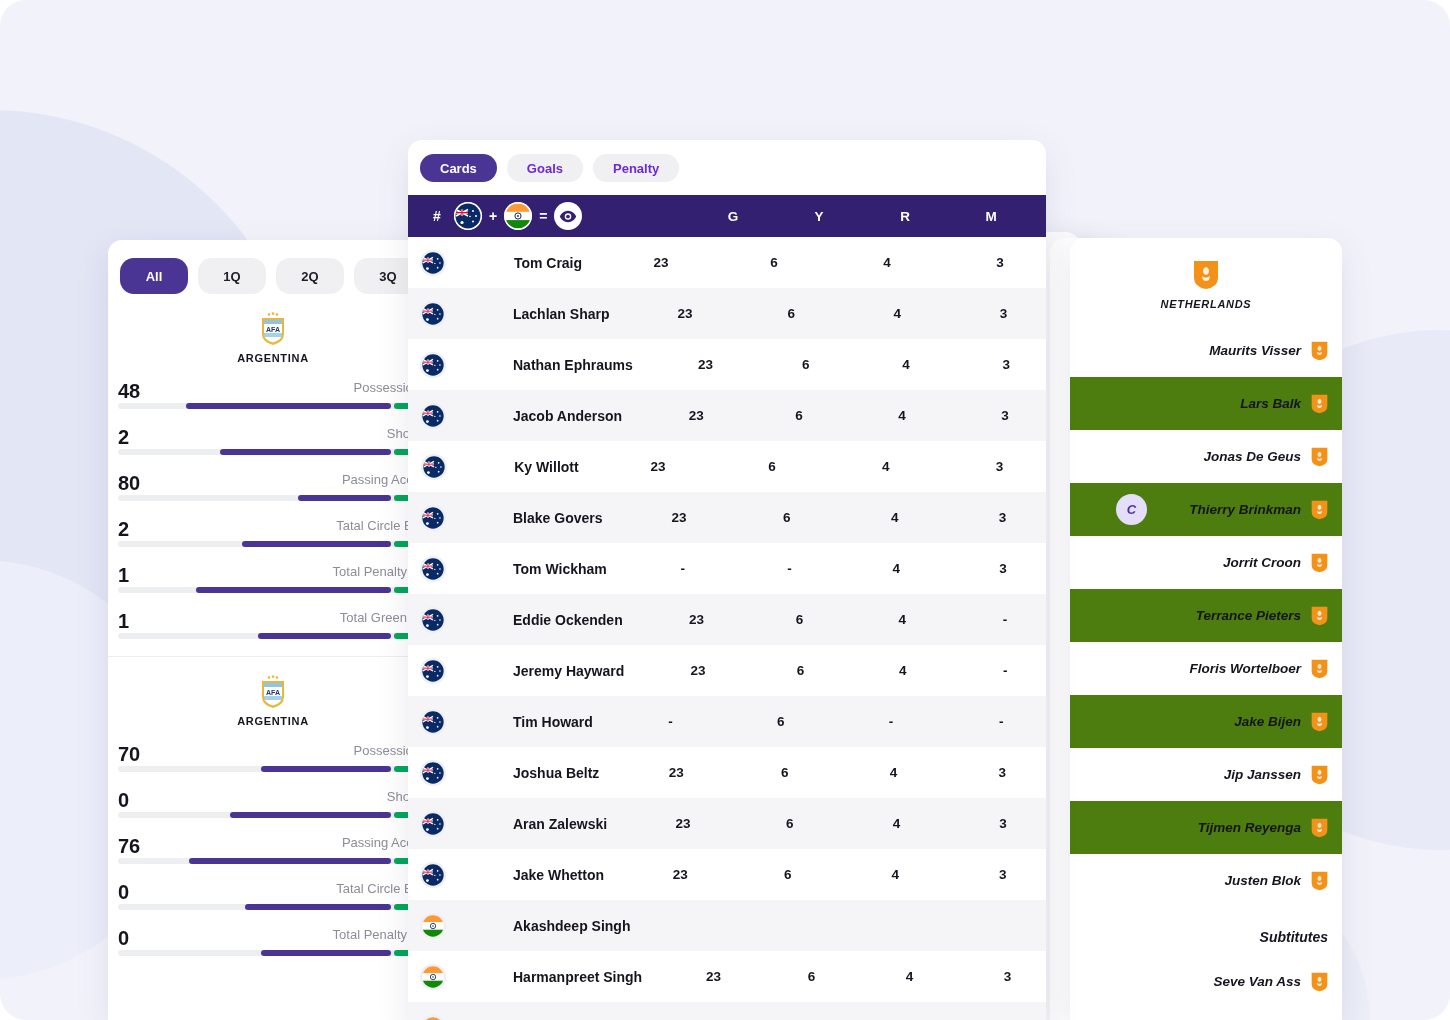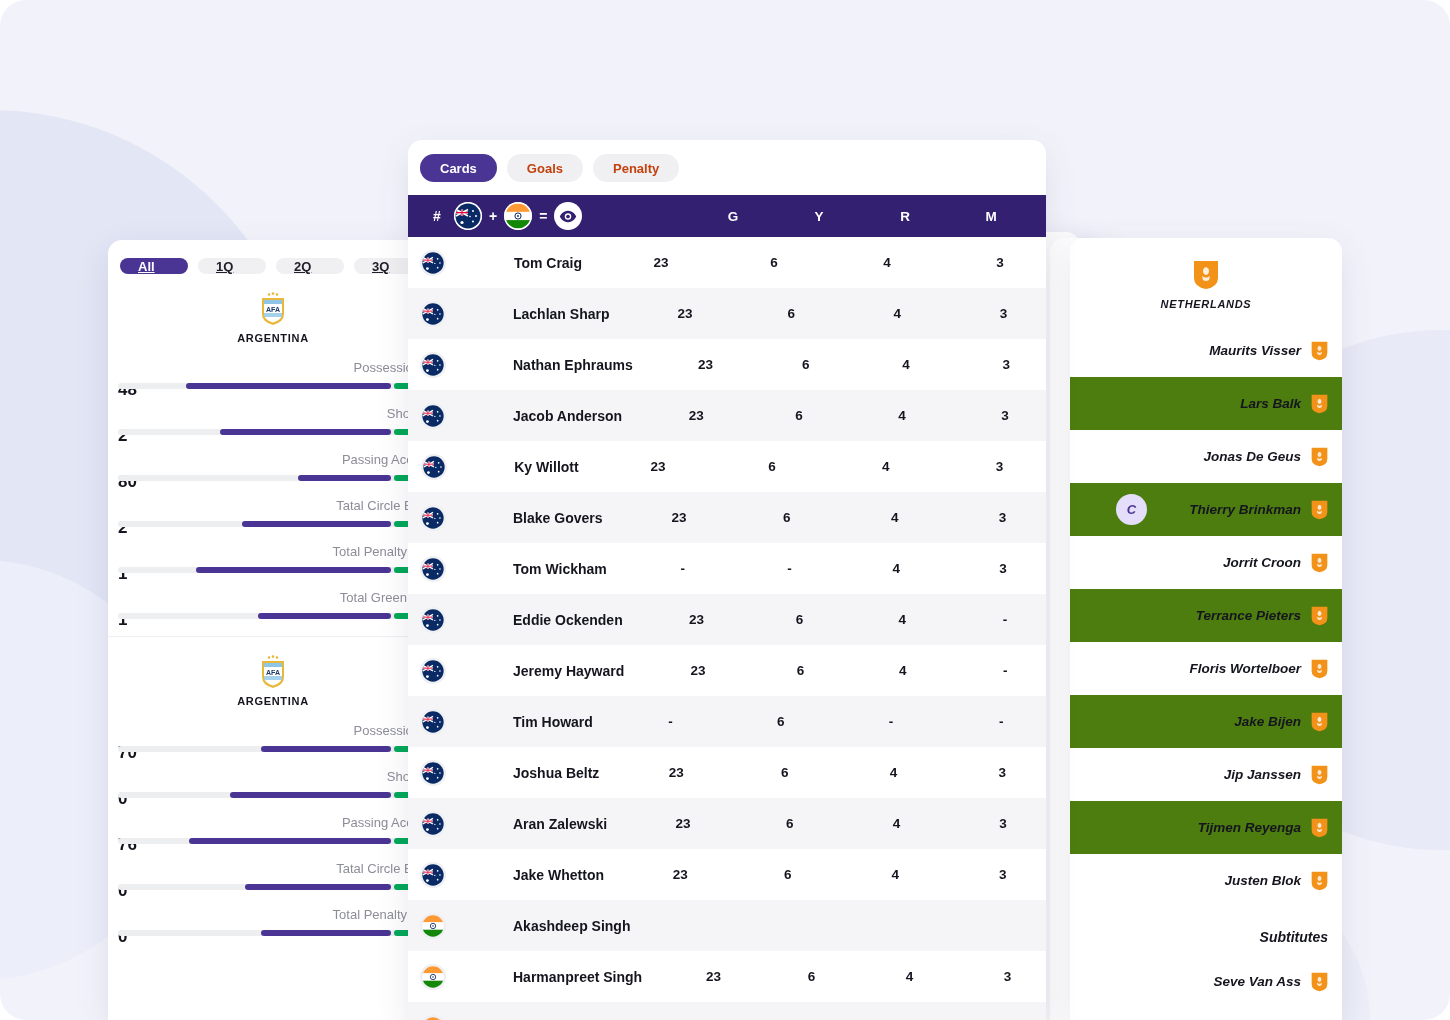--- a/index.html
+++ b/index.html
@@ -64,35 +64,35 @@
     border-radius: 14px 14px 0 0;
     overflow: hidden;
     z-index: 2;
   }
   .quarter-tabs {
     display: flex;
     gap: 10px;
     padding: 18px 0 0 12px;
   }
   .qtab {
-    height: 16px;
+    height: 36px;
     min-width: 68px;
     padding: 0 18px;
     border-radius: 14px;
     background: #f0f0f2;
     color: #20202b;
     font-size: 13px;
     font-weight: bold;
     display: flex;
     align-items: center;
+    justify-content: center;
     white-space: nowrap;
     border: none;
     font-family: "Liberation Sans", sans-serif;
     cursor: pointer;
-    text-decoration: underline;
   }
   .qtab.active { background: #4a3494; color: #ffffff; }
 
   .stat-block { padding: 18px 10px 0 10px; }
   .stat-block.second { border-top: 1px solid #eceef2; margin-top: 14px; padding-top: 18px; }
 
   .team-head {
     display: flex;
     flex-direction: column;
     align-items: center;
@@ -109,24 +109,23 @@
 
   .stat-row { margin-bottom: 17px; position: relative; }
   .stat-top {
     display: flex;
     justify-content: space-between;
     align-items: baseline;
     margin-bottom: 7px;
     height: 16px;
   }
   .stat-val {
-    font-size: 17px;
+    font-size: 20px;
     font-weight: bold;
     color: #15151f;
-    margin-top: 20px;
   }
   .stat-label {
     font-size: 13px;
     color: #8d8d99;
     white-space: nowrap;
     position: absolute;
     right: 8px;
   }
   .bar-track {
     position: relative;
@@ -234,21 +233,21 @@
   .mode-tabs {
     display: flex;
     gap: 10px;
     padding: 14px 0 13px 12px;
   }
   .mtab {
     height: 28px;
     padding: 0 20px;
     border-radius: 14px;
     background: #f0f0f2;
-    color: #c2410c;
+    color: #6d28d9;
     font-size: 13px;
     font-weight: bold;
     display: flex;
     align-items: center;
     justify-content: center;
     border: none;
     font-family: "Liberation Sans", sans-serif;
     cursor: pointer;
   }
   .mtab.active { background: #4a3494; color: #ffffff; }

